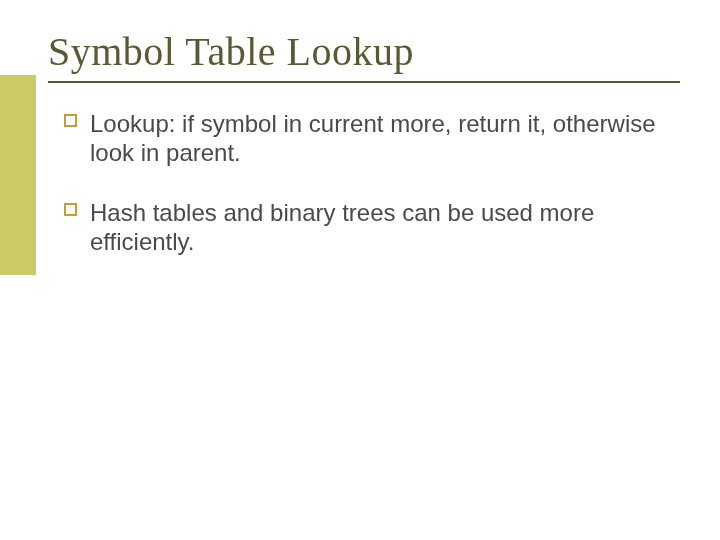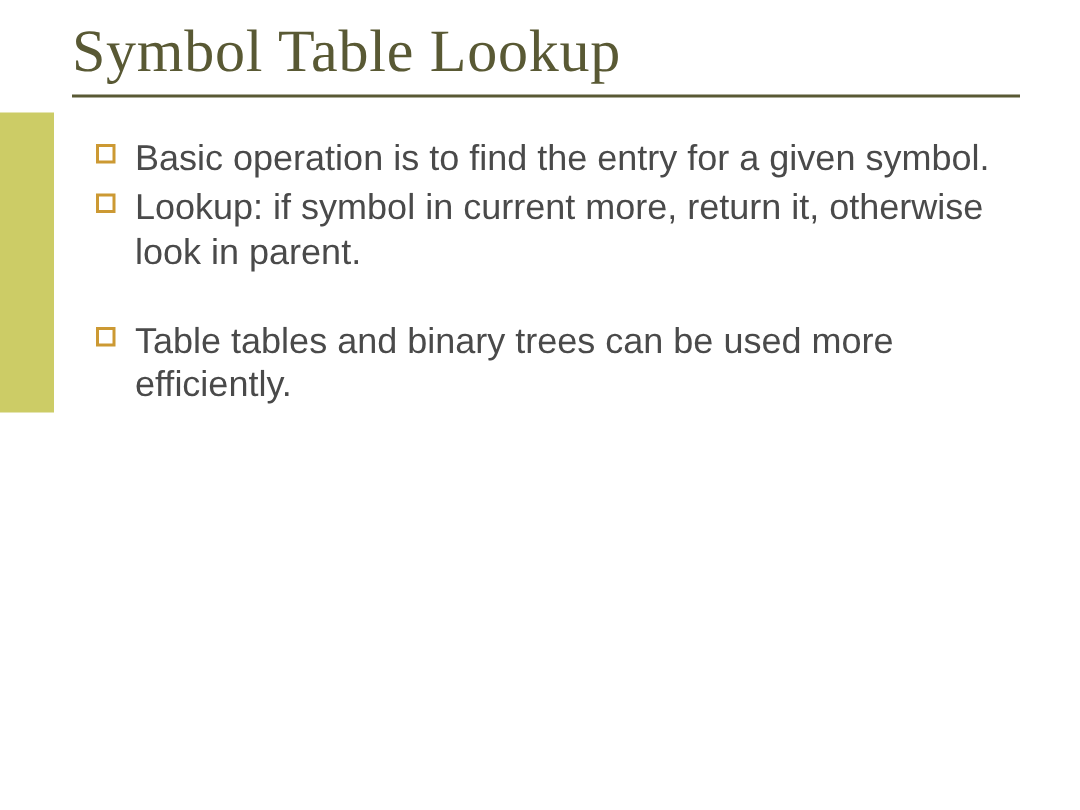--- a/index.html
+++ b/index.html
@@ -11,21 +11,21 @@
       width: 720px;
       height: 540px;
       background: #ffffff;
       font-family: Verdana, Geneva, sans-serif;
       position: relative;
       overflow: hidden;
     }
     .slide {
       width: 100%;
       height: 100%;
-      padding: 10px 40px 20px 48px;
+      padding: 28px 40px 20px 48px;
       position: relative;
     }
     .accent-bar {
       position: absolute;
       left: 0;
       top: 75px;
       width: 36px;
       height: 200px;
       background: #cccc66;
     }
@@ -73,24 +73,23 @@
 
 <div class="slide">
   <div class="accent-bar"></div>
 
   <h1 class="title">Symbol Table Lookup</h1>
   <hr class="title-rule">
 
   <ul class="bullets">
     <li>
       <span class="bullet-marker"></span>
-      <span>Basic operation is to find the entry for a given symbol.</span>
     </li>
     <li>
       <span class="bullet-marker"></span>
       <span>Lookup: if symbol in current more, return it, otherwise look in parent.</span>
     </li>
     <li class="gap-before">
       <span class="bullet-marker"></span>
-      <span>Table tables and binary trees can be used more efficiently.</span>
+      <span>Hash tables and binary trees can be used more efficiently.</span>
     </li>
   </ul>
 </div>
 
 </body></html>

